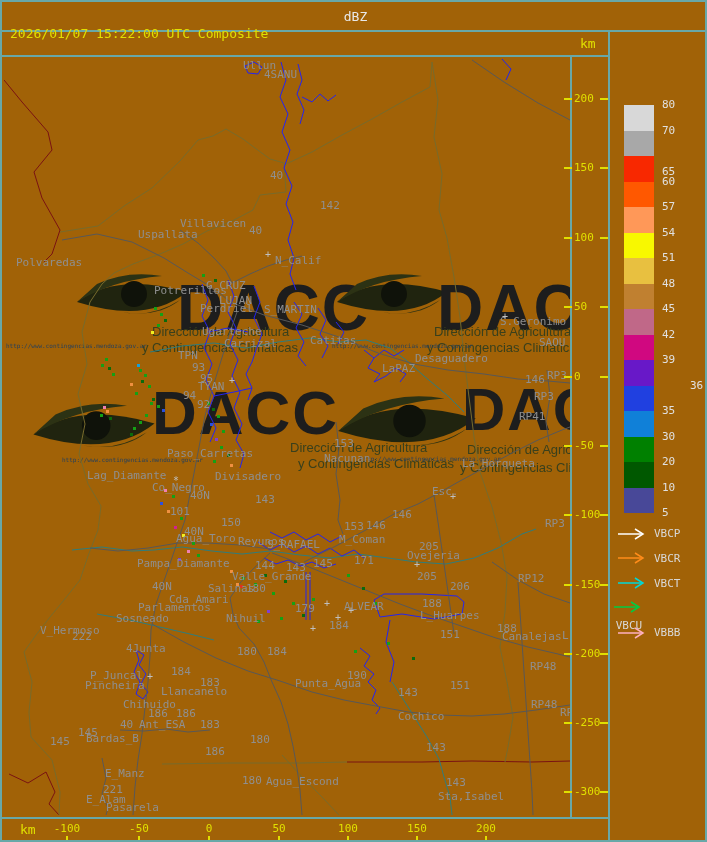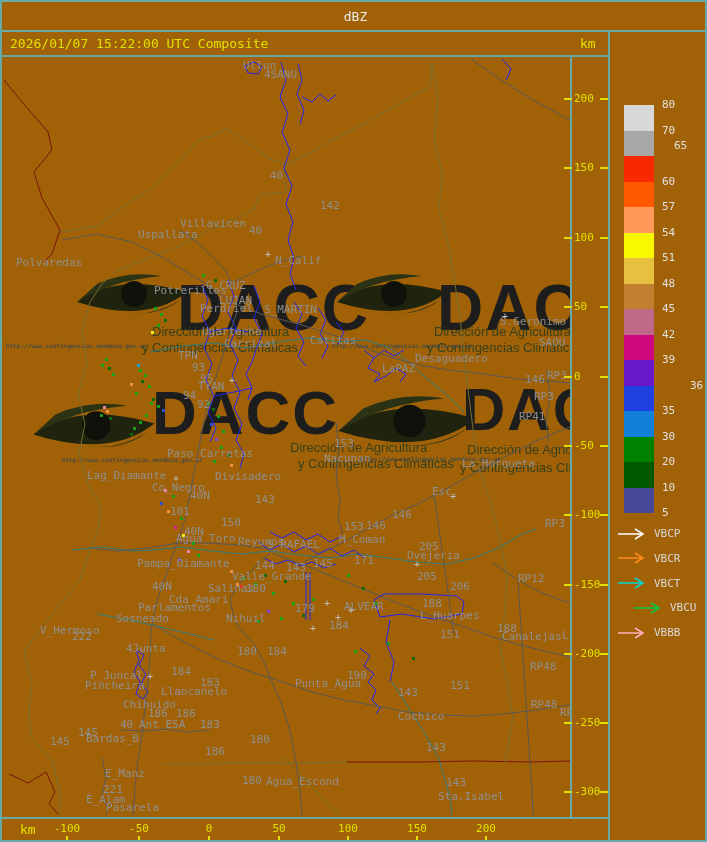--- a/index.html
+++ b/index.html
@@ -3,21 +3,21 @@
 <meta charset="utf-8">
 <style>
   html,body{margin:0;padding:0;background:#000;}
   #root{position:relative;width:707px;height:842px;background:#a16207;overflow:hidden;
         font-family:"DejaVu Sans Mono",monospace;box-sizing:border-box;border:2px solid #68a8a8;text-decoration:underline;}
   .abs{position:absolute;}
   .teal{background:#68a8a8;}
   .ytext{color:#e0e000;font-size:13px;}
   #title-bar{left:0;top:0;width:707px;height:28px;display:flex;align-items:center;justify-content:center;
              color:#e8e8e8;font-size:13px;}
-  #timestamp{left:8px;top:34px;}
+  #timestamp{left:8px;top:24px;}
   #km-top{left:578px;top:34px;}
   .axis-label{position:absolute;color:#e0e000;font-size:11px;white-space:nowrap;}
   .tickh{position:absolute;width:8px;height:2px;background:#e0e000;}
   .tickv{position:absolute;width:2px;height:6px;background:#e0e000;}
   .band{width:30px;}
   .band-speckle{background-image:radial-gradient(circle at 2px 2px,#f08000 14%,transparent 16%),
                 radial-gradient(circle at 5px 6px,#f08000 12%,transparent 14%);background-size:8px 9px;}
   .scale-label{position:absolute;left:52px;color:#e0e0e0;font-size:11px;}
   .legend-row{position:absolute;display:flex;align-items:center;gap:6px;}
   .legend-label{color:#d8d8d8;font-size:11px;}
@@ -423,38 +423,38 @@
           </svg>
           <span class="legend-label">VBCR</span>
         </div>
         <div class="legend-row" style="left:8px;top:546.6px;">
           <svg width="30" height="12">
             <line x1="0" y1="6" x2="24" y2="6" stroke="#00d8d8" stroke-width="1.5"></line>
             <polyline points="17,1 25,6 17,11" fill="none" stroke="#00d8d8" stroke-width="1.5"></polyline>
           </svg>
           <span class="legend-label">VBCT</span>
         </div>
-        <div class="legend-row" style="left:24px;top:571.4px;">
+        <div class="legend-row" style="left:4px;top:571.4px;flex-direction:column;">
           <svg width="30" height="12">
             <line x1="0" y1="6" x2="24" y2="6" stroke="#00cc44" stroke-width="1.5"></line>
             <polyline points="17,1 25,6 17,11" fill="none" stroke="#00cc44" stroke-width="1.5"></polyline>
           </svg>
           <span class="legend-label">VBCU</span>
         </div>
         <div class="legend-row" style="left:8px;top:596.2px;">
           <svg width="30" height="12">
             <line x1="0" y1="6" x2="24" y2="6" stroke="#ffb0c0" stroke-width="1.5"></line>
             <polyline points="17,1 25,6 17,11" fill="none" stroke="#ffb0c0" stroke-width="1.5"></polyline>
           </svg>
           <span class="legend-label">VBBB</span>
         </div>
       </div>
   <div class="scale-label" style="top:68px;">80</div>
       <div class="scale-label" style="top:93.5px;">70</div>
-      <div class="scale-label" style="top:109px;margin-left:12px;">65</div>
+      <div class="scale-label" style="top:135px;">65</div>
       <div class="scale-label" style="top:144.5px;">60</div>
       <div class="scale-label" style="top:170px;">57</div>
       <div class="scale-label" style="top:195.5px;">54</div>
       <div class="scale-label" style="top:221px;">51</div>
       <div class="scale-label" style="top:246.5px;">48</div>
       <div class="scale-label" style="top:272px;">45</div>
       <div class="scale-label" style="top:297.5px;">42</div>
       <div class="scale-label" style="top:323px;">39</div>
       <div class="scale-label" style="top:348.5px;margin-left:28px;">36</div>
       <div class="scale-label" style="top:374px;">35</div>

